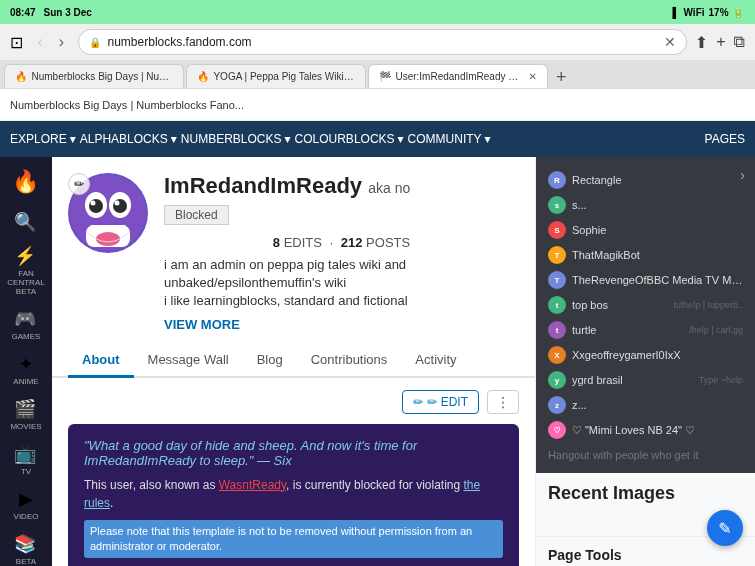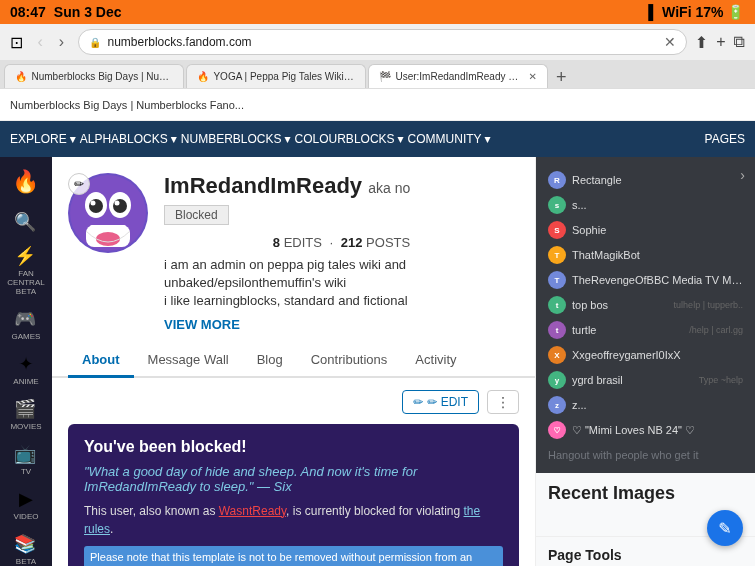--- a/index.html
+++ b/index.html
@@ -1,26 +1,26 @@
 <!DOCTYPE html>
 <html><head>
   <meta charset="utf-8">
   <style>
     * { box-sizing: border-box; margin: 0; padding: 0; }
     body { font-family: -apple-system, BlinkMacSystemFont, 'Segoe UI', sans-serif; background: #f8f9fa; width: 755px; height: 566px; overflow: hidden; position: relative; }
 
     
     .status-bar {
-      background: #f97316;
+      background: #86efac;
       height: 20px;
       display: flex;
       align-items: center;
       justify-content: space-between;
       padding: 12px 10px;
-      font-size: 14px;
+      font-size: 10px;
       font-weight: 600;
     }
     .status-left { display: flex; gap: 8px; }
     .status-right { display: flex; gap: 4px; align-items: center; }
 
     
     .browser-chrome {
       background: #f0f0f0;
       border-bottom: 1px solid #ddd;
     }
@@ -546,21 +546,20 @@
         <button class="edit-btn">
           <span>✏</span>
           <span>✏ EDIT</span>
         </button>
         <button class="more-btn">
           <span>⋮</span>
         </button>
       </div>
 
       <div class="blocked-notice">
-        <div class="blocked-title">You've been blocked!</div>
         <div class="blocked-quote">
           <span>"What a good day of hide and sheep. And now it's time for ImRedandImReady to sleep."</span>
           <span style="color:#7ec8e3">— Six</span>
         </div>
         <div class="blocked-desc">
           <span>This user, also known as </span><a href="#" style="color:#ef4444">WasntReady</a><span>, is currently blocked for violating </span><a href="#" style="color:#7ec8e3">the rules</a><span>.</span>
         </div>
         <div class="blocked-warning">Please note that this template is not to be removed without permission from an administrator or moderator.</div>
 
       </div>

